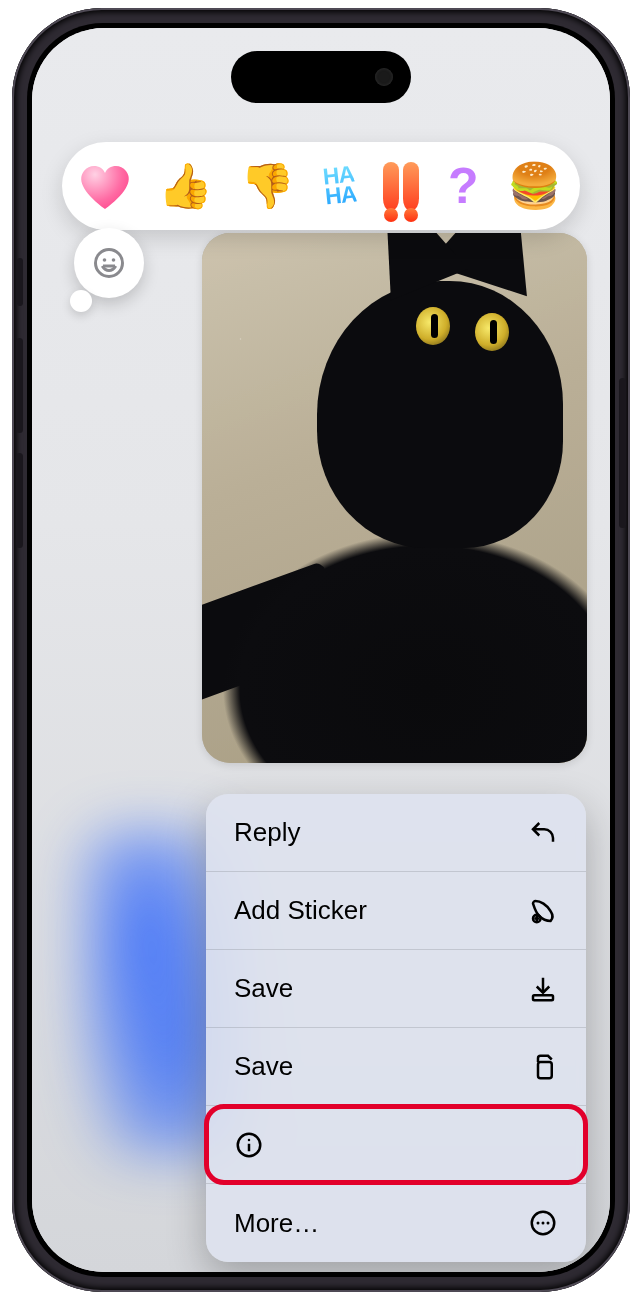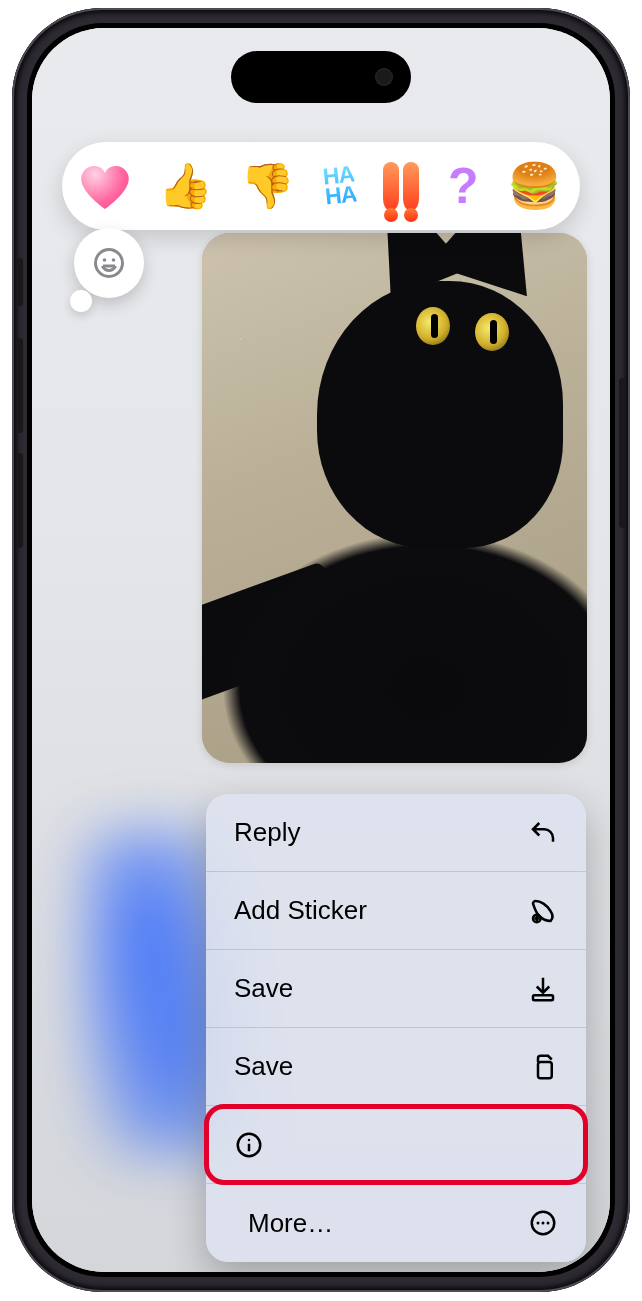--- a/index.html
+++ b/index.html
@@ -241,21 +241,21 @@
   align-items:center;
   justify-content:space-between;
   height:78px;
   padding: 8px 28px;
   font-size:26px;
   color:#000;
   border-bottom:1px solid rgba(0,0,0,.12);
   cursor:pointer;
   position:relative;
 }
-.menu-item:last-child{ border-bottom:none;margin-left:14px;}
+.menu-item:last-child{ border-bottom:none;}
 .menu-item .micon{ width:30px;height:30px; flex:0 0 30px;}
 .menu-item .micon svg{ width:100%;height:100%; stroke:#000; fill:none; stroke-width:2;}
 .highlight-ring{
   position:absolute;
   left:-2px; right:-2px; top:-2px; bottom:-2px;
   border:5px solid #e2002b;
   border-radius:20px;
   pointer-events:none;
 }
 </style>

